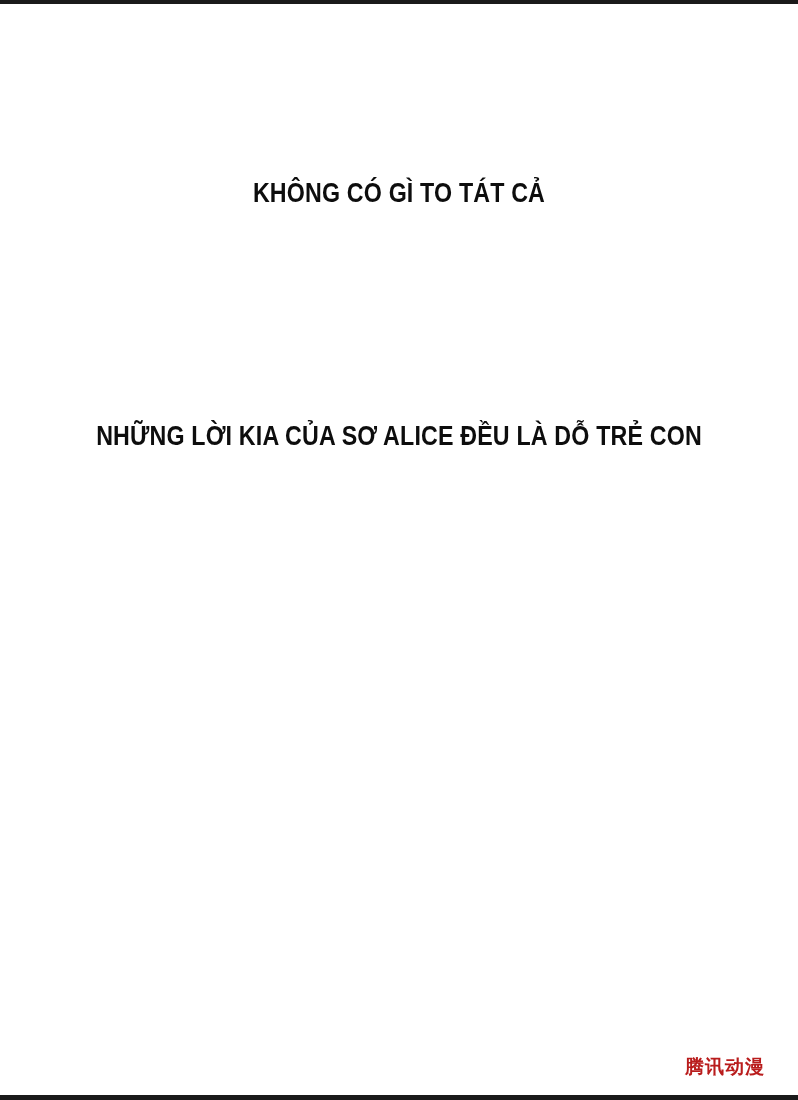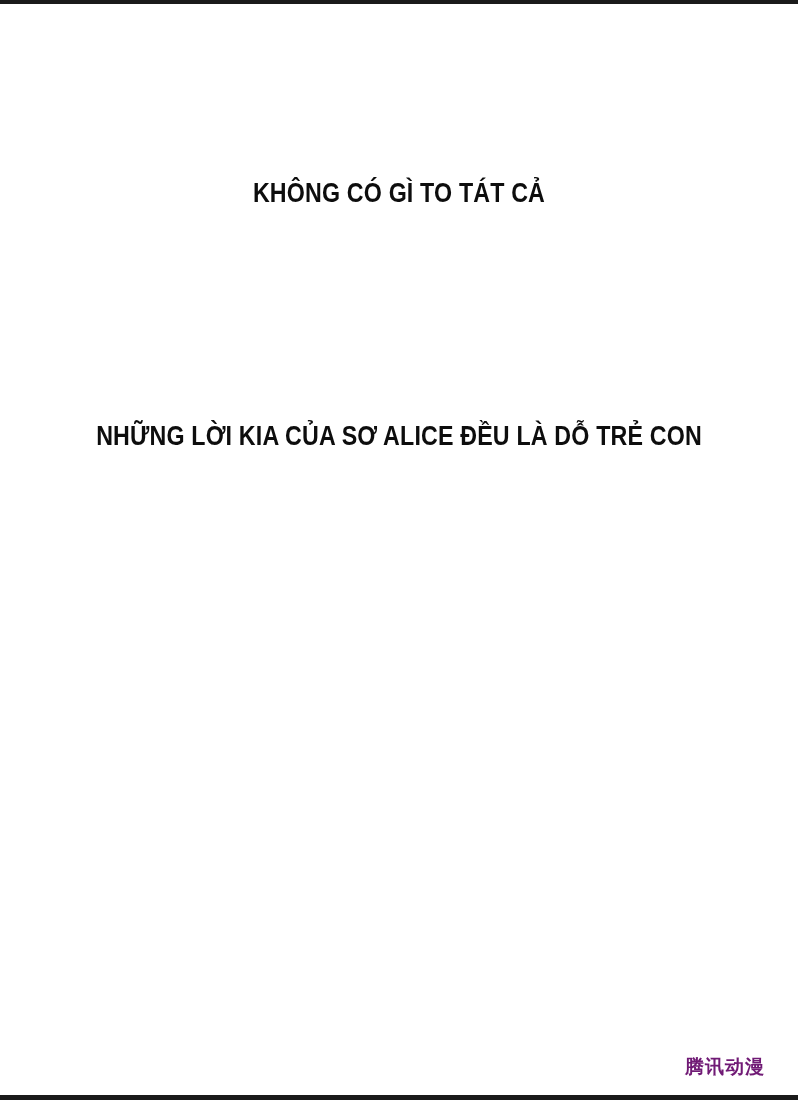--- a/index.html
+++ b/index.html
@@ -61,21 +61,21 @@
   }
   .watermark {
     position: absolute;
     right: 18px;
     bottom: 18px;
     width: 110px;
     height: 30px;
     display: flex;
     align-items: center;
     justify-content: center;
-    color: #701a75;
+    color: #b91c1c;
     font-size: 19px;
     font-weight: bold;
     letter-spacing: 1px;
     user-select: none;
   }
 </style>
 </head>
 <body>
 
 <div class="page">

